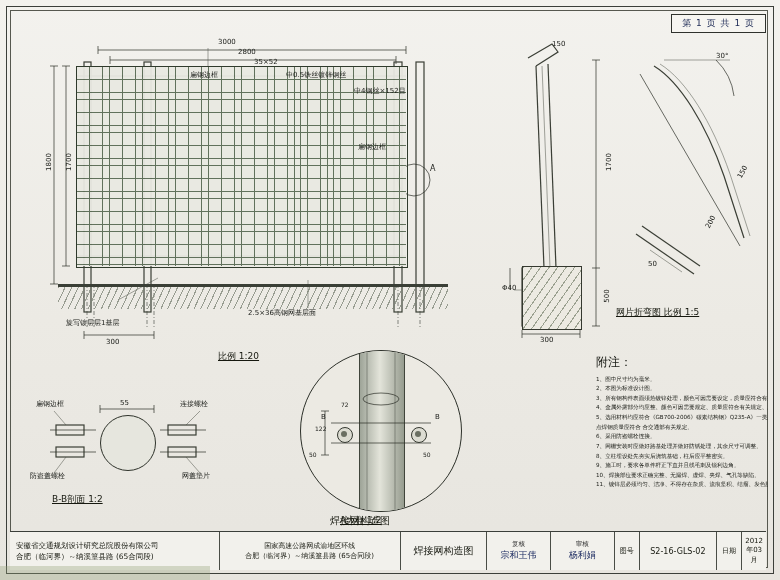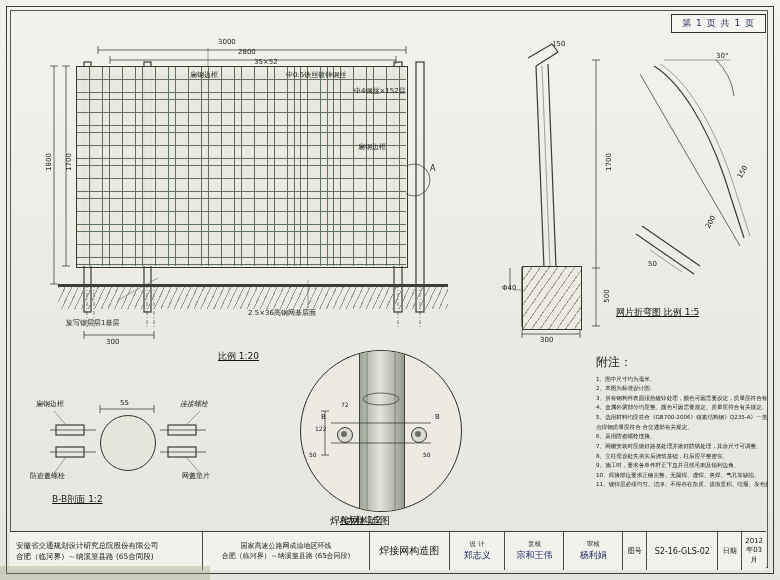--- a/index.html
+++ b/index.html
@@ -271,21 +271,21 @@
       <line class="ln" x1="114" y1="10" x2="114" y2="18"></line>
 
       <line class="lnthin" x1="26" y1="30" x2="14" y2="16"></line>
       <line class="lnthin" x1="146" y1="30" x2="160" y2="16"></line>
       <line class="lnthin" x1="26" y1="62" x2="14" y2="78"></line>
       <line class="lnthin" x1="146" y1="62" x2="160" y2="78"></line>
     </svg>
     <div class="circle-pipe"></div>
     <div class="lbl" style="left:80px;top:4px;">55</div>
     <div class="lbl" style="left:-4px;top:4px;">扁钢边框</div>
-    <div class="lbl" style="left:140px;top:4px;font-style:italic;">连接螺栓</div>
+    <div class="lbl" style="left:140px;top:4px;">连接螺栓</div>
     <div class="lbl" style="left:-10px;top:76px;">防盗盖螺栓</div>
     <div class="lbl" style="left:142px;top:76px;">网盖垫片</div>
     <div class="cap" style="left:12px;top:98px;text-decoration:underline;">B-B剖面 1:2</div>
   </div>
 
   <div class="adetail">
     <div class="bigcircle">
       <div class="col"></div>
       <svg width="160" height="160">
         <line class="lnthin" x1="66" y1="0" x2="66" y2="160"></line>
@@ -329,24 +329,20 @@
     <div class="tb-cell tb-left">
       <div>安徽省交通规划设计研究总院股份有限公司</div>
       <div>合肥（临河界）～纳溪篁县路 (65合同段)</div>
     </div>
     <div class="tb-cell tb-proj">
       <div>国家高速公路网成渝地区环线</div>
       <div>合肥（临河界）～纳溪篁县路 (65合同段)</div>
     </div>
     <div class="tb-cell tb-name">焊接网构造图</div>
 
-    <div class="tb-cell tb-sign" style="width:62px;">
-      <span class="k">设 计</span>
-      <span class="v">郑志义</span>
-    </div>
     <div class="tb-cell tb-sign" style="width:66px;">
       <span class="k">复核</span>
       <span class="v">宗和王伟</span>
     </div>
     <div class="tb-cell tb-sign" style="width:66px;">
       <span class="k">审核</span>
       <span class="v">杨利娟</span>
     </div>
 
     <div class="tb-cell" style="width:26px;">图号</div>

